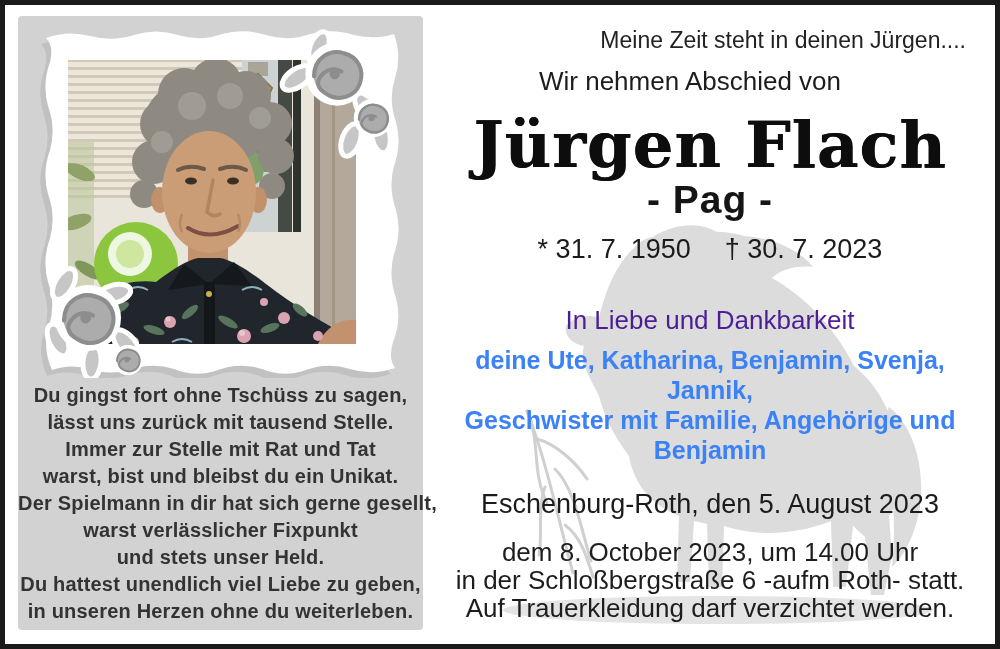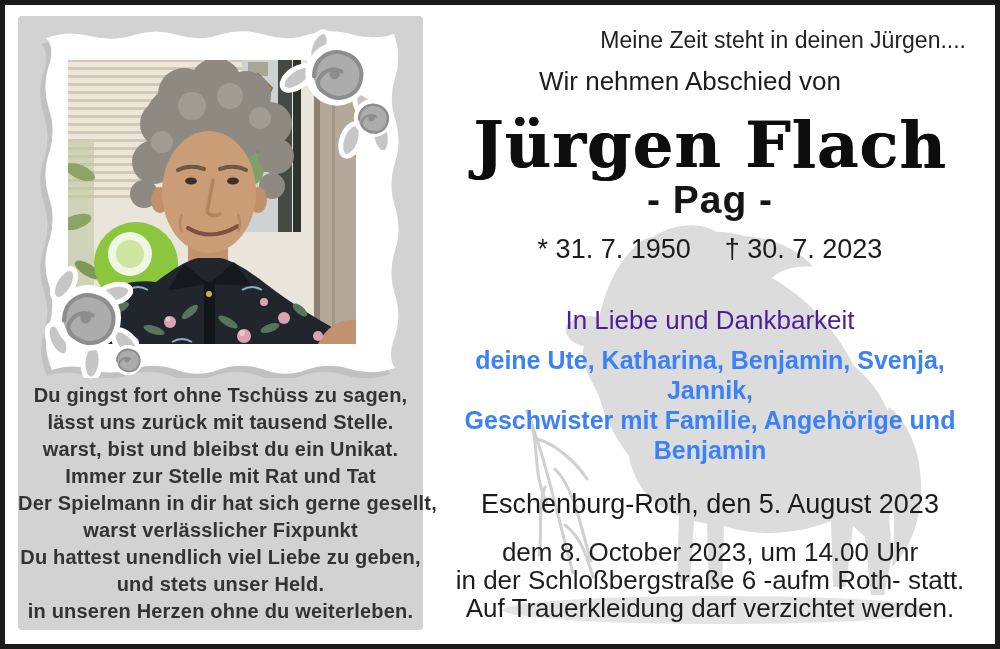--- a/index.html
+++ b/index.html
@@ -207,26 +207,26 @@
           <use href="#leaf" transform="translate(4,44) rotate(95)"></use>
           <use href="#rose" transform="scale(1.2)"></use>
           <use href="#rose" transform="translate(40,42) scale(0.55)"></use>
         </g>
       </svg>
     </div>
 
     <div class="poem">
       <div>Du gingst fort ohne Tschüss zu sagen,</div>
       <div>lässt uns zurück mit tausend Stelle.</div>
+      <div>Immer zur Stelle mit Rat und Tat</div>
       <div>warst, bist und bleibst du ein Unikat.</div>
-      <div>Immer zur Stelle mit Rat und Tat</div>
       <div>Der Spielmann in dir hat sich gerne gesellt,</div>
       <div>warst verlässlicher Fixpunkt</div>
+      <div>und stets unser Held.</div>
       <div>Du hattest unendlich viel Liebe zu geben,</div>
-      <div>und stets unser Held.</div>
       <div>in unseren Herzen ohne du weiterleben.</div>
     </div>
   </div>
 
   <svg class="watermark" viewBox="0 0 440 408">
     <ellipse cx="225" cy="385" rx="215" ry="14" fill="#e4e4e4"></ellipse>
 
     <g stroke="#d0d0d0" stroke-width="3" fill="none" stroke-linecap="round">
       <path d="M34,186 C54,238 64,290 80,348"></path>
       <path d="M34,186 C48,216 38,246 54,278"></path>

